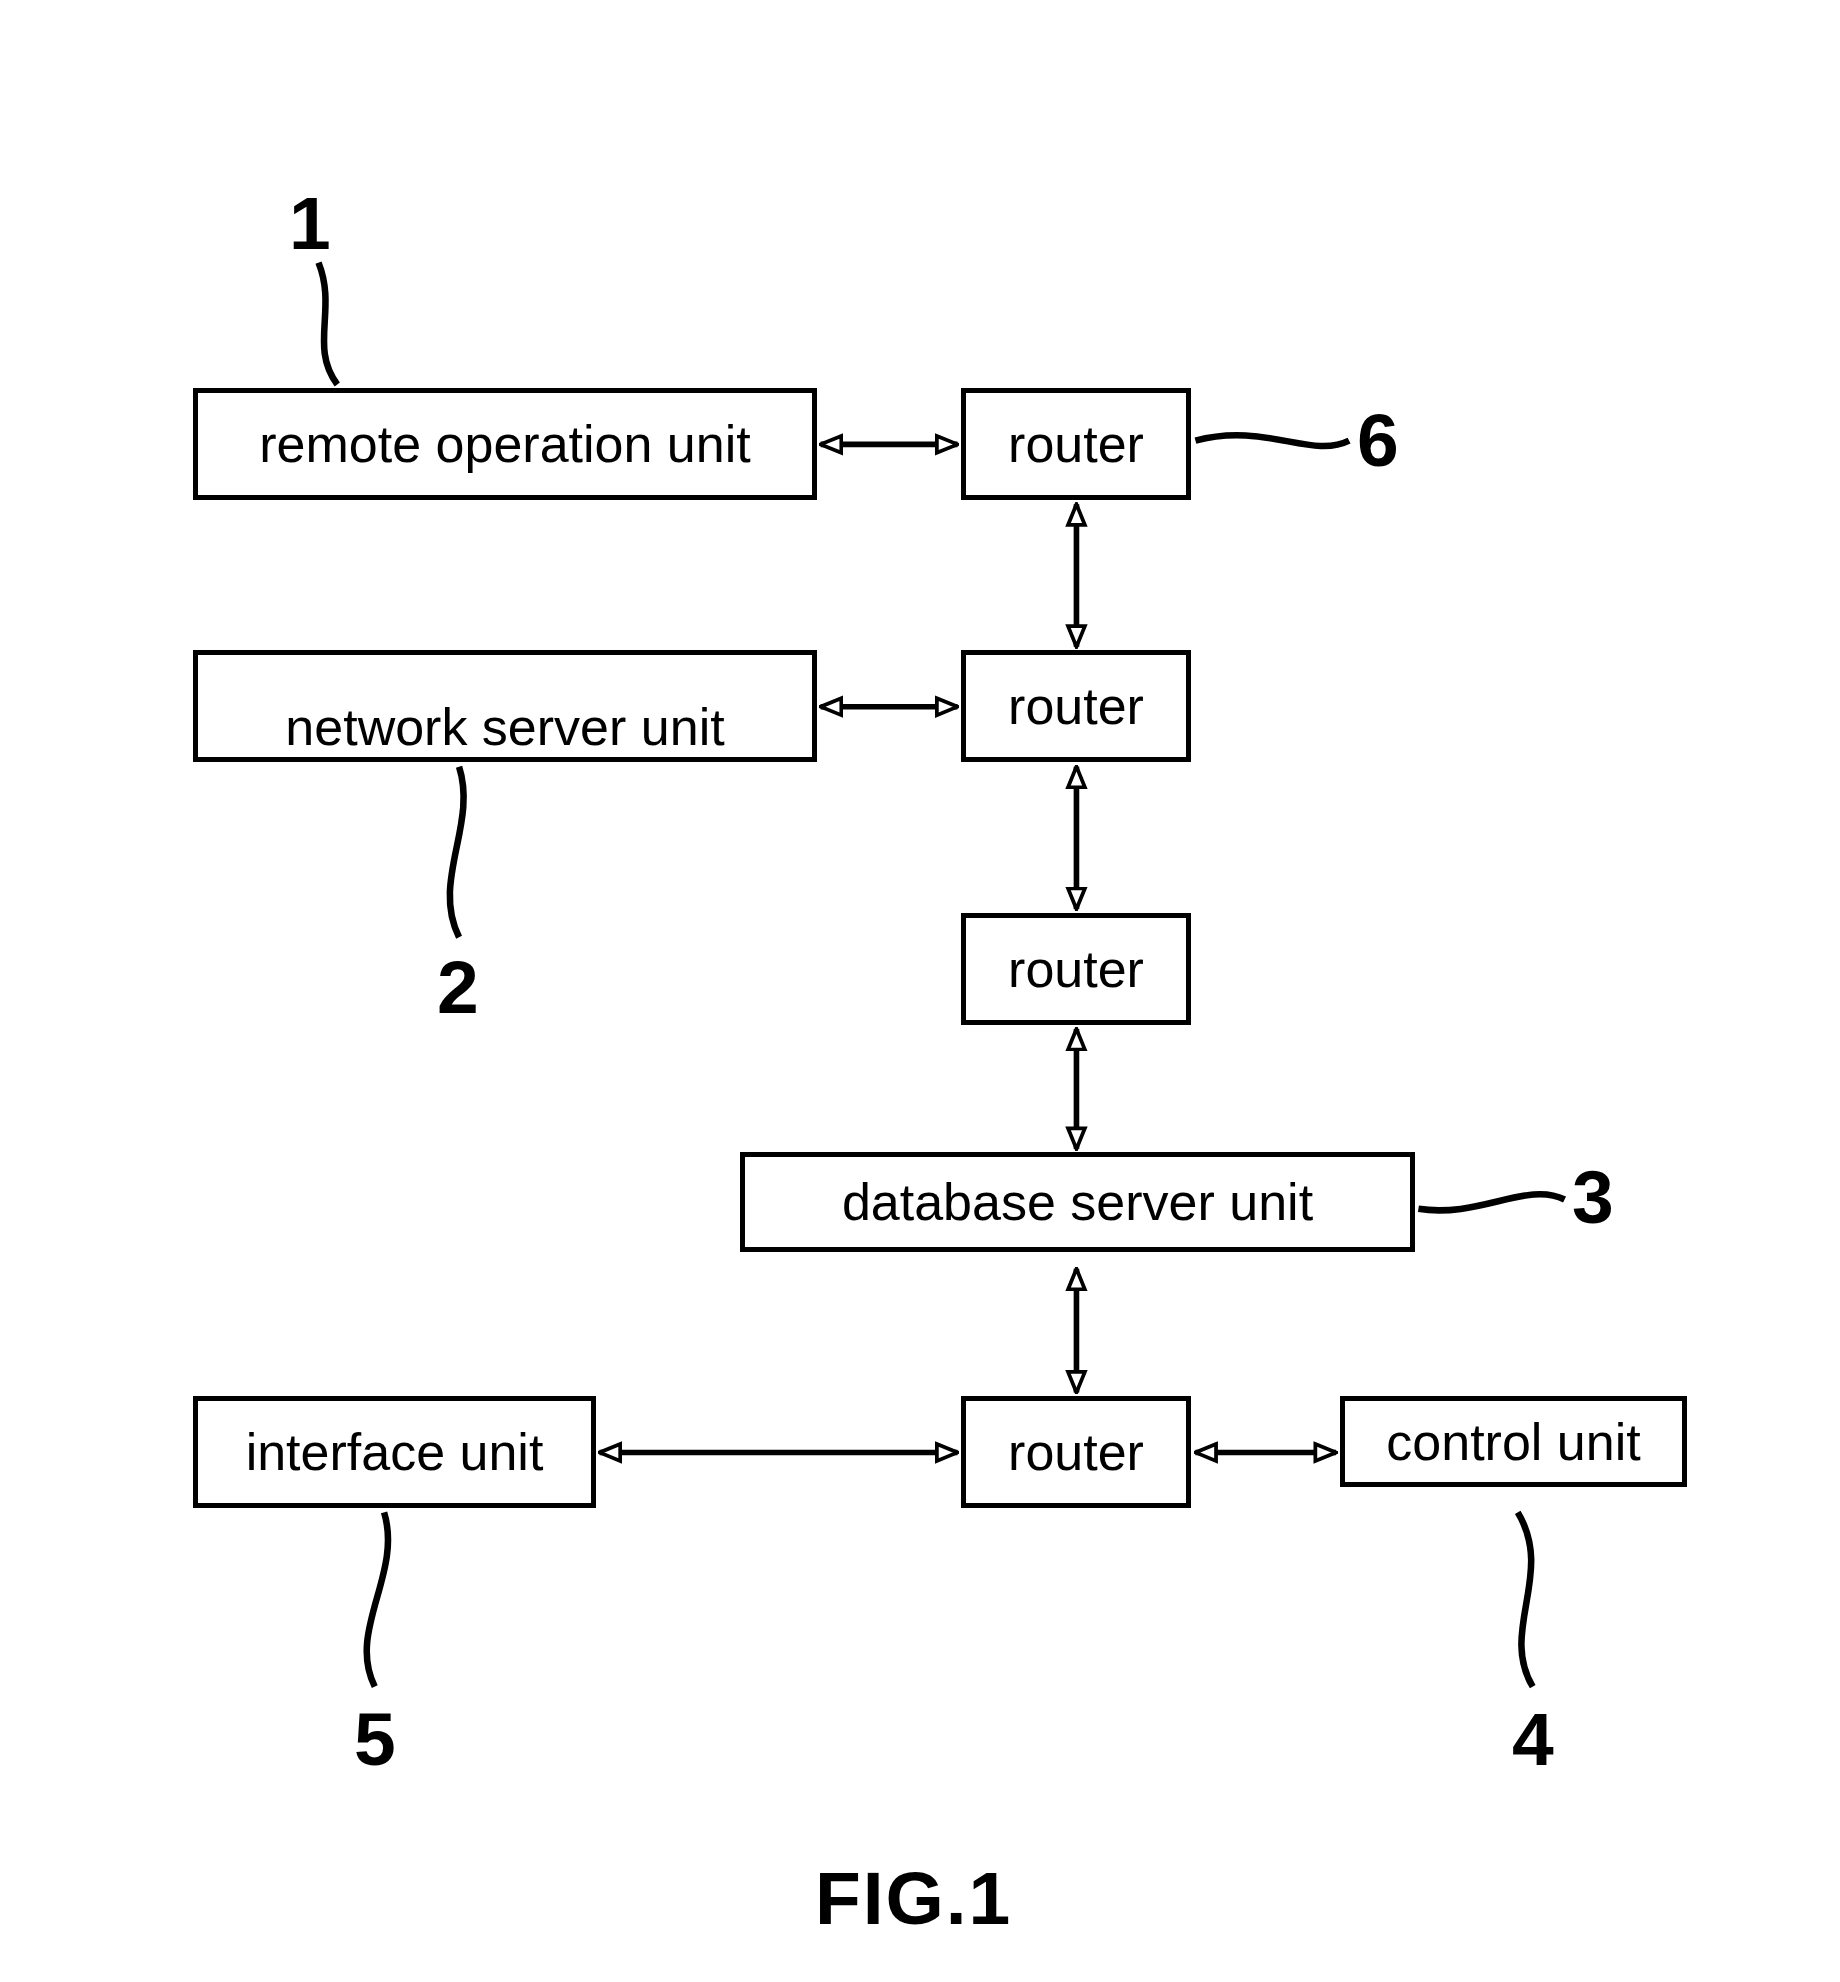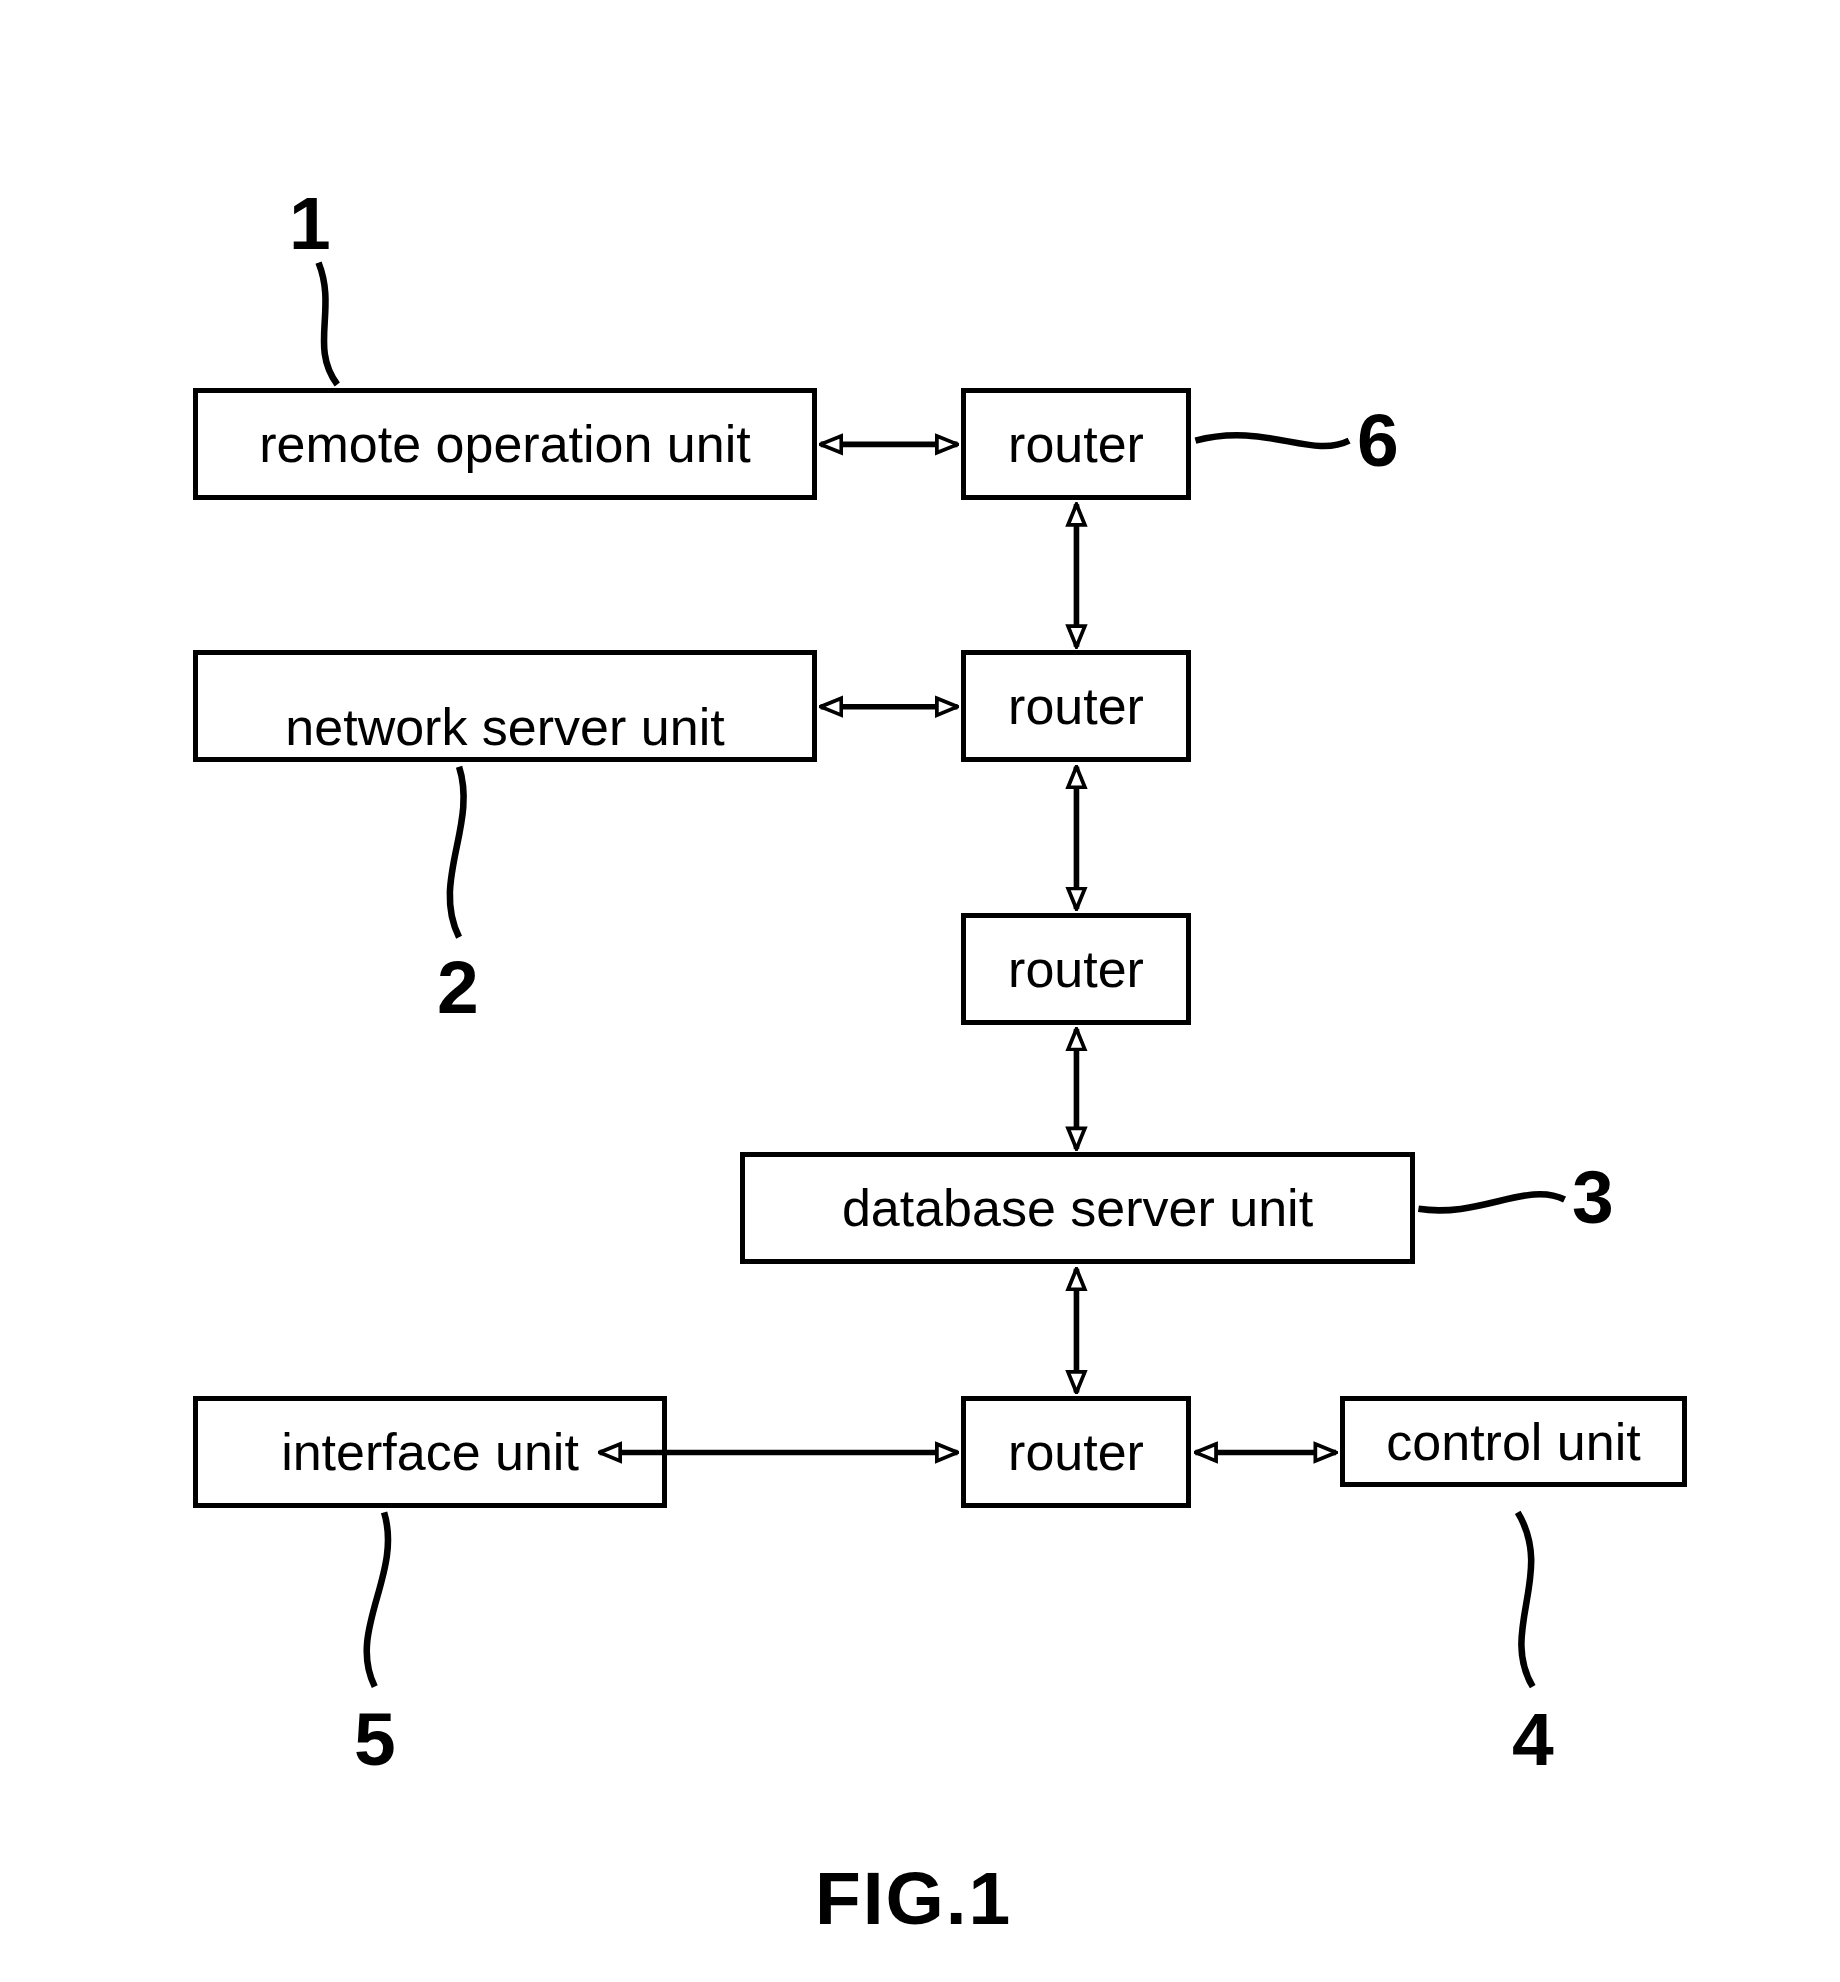--- a/index.html
+++ b/index.html
@@ -55,25 +55,25 @@
 </div>
 
 <div class="box" style="left:961px; top:650px; width:230px; height:112px;">
   <span>router</span>
 </div>
 
 <div class="box" style="left:961px; top:913px; width:230px; height:112px;">
   <span>router</span>
 </div>
 
-<div class="box" style="left:740px; top:1152px; width:675px; height:112px;">
+<div class="box" style="left:740px; top:1152px; width:675px; height:100px;">
   <span>database server unit</span>
 </div>
 
-<div class="box" style="left:193px; top:1396px; width:474px; height:112px;">
+<div class="box" style="left:193px; top:1396px; width:403px; height:112px;">
   <span>interface unit</span>
 </div>
 
 <div class="box" style="left:961px; top:1396px; width:230px; height:112px;">
   <span>router</span>
 </div>
 
 <div class="box" style="left:1340px; top:1396px; width:347px; height:91px;">
   <span>control unit</span>
 </div>

